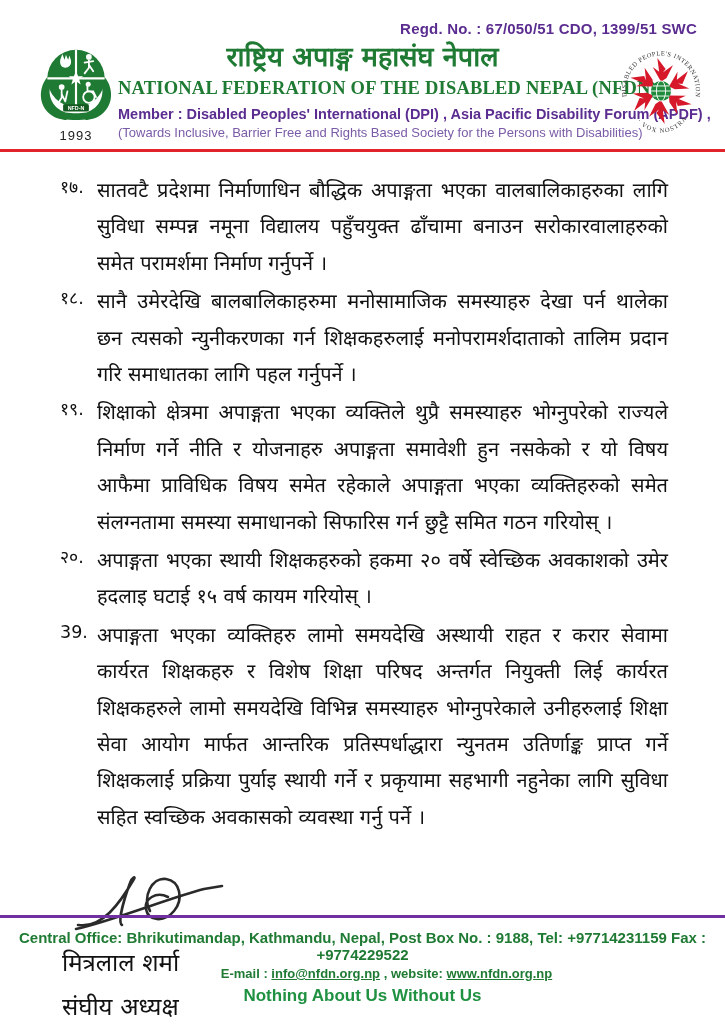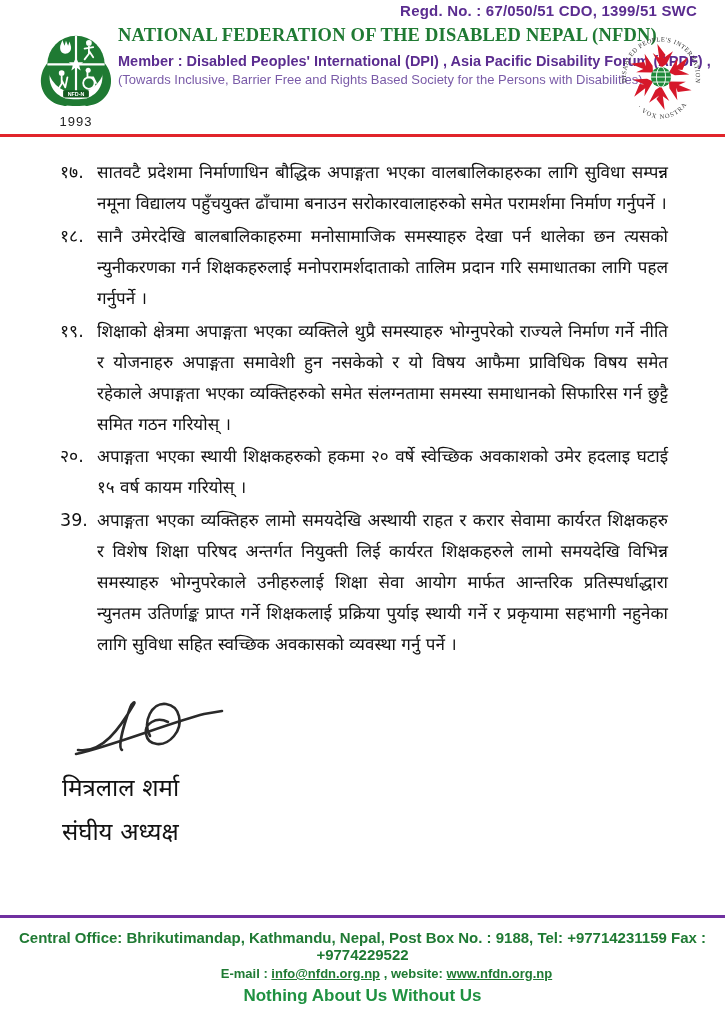--- a/index.html
+++ b/index.html
@@ -5,21 +5,21 @@
   * { margin:0; padding:0; box-sizing:border-box; }
   html,body { background:#e8e8e8; }
   .page {
     position:relative; width:725px; height:1024px; margin:0 auto;
     background:#ffffff; overflow:hidden;
     font-family:"DejaVu Sans","Liberation Sans",sans-serif;
     color:#1a1a1a;
   }
   
   .regd {
-    text-align:right; padding:2px 28px 0 0;
+    text-align:right; padding:20px 28px 0 0;
     font-family:"Liberation Sans",sans-serif;
     font-weight:bold; font-size:15px; color:#5b2d90; letter-spacing:.2px;
   }
   .header-row { position:relative; min-height:100px; margin-top:2px; }
   .logo-left { position:absolute; left:33px; top:2px; width:86px; text-align:center; }
   .logo-left .year { font-family:"Liberation Sans",sans-serif; font-size:13px; color:#222; margin-top:1px; letter-spacing:1px; }
   .logo-right { position:absolute; right:18px; top:6px; width:92px; }
   .header-center { margin:0 118px; text-align:center; }
   .title-np {
     font-size:27px; font-weight:bold; color:#1f7a33; line-height:1.15; padding-top:2px;
@@ -37,21 +37,21 @@
     color:#7a5ba8; margin-top:3px; white-space:nowrap;
   }
   .red-rule { height:3px; background:#e1242a; margin-top:9px; }
   
   .body-list { padding:20px 57px 0 60px; }
   .item { display:flex; margin-bottom:2px; }
   .item-num {
     flex:none; width:37px; font-size:17.5px; line-height:1.82; color:#111;
   }
   .item-text {
-    flex:1; font-size:17px; line-height:1.82; text-align:justify; color:#111;
+    flex:1; font-size:20px; line-height:1.82; text-align:justify; color:#111;
   }
   
   .sign-block { padding:26px 0 0 62px; }
   .sign-svg { display:block; margin-left:10px; }
   .sign-name, .sign-title { font-size:24px; line-height:1.85; color:#111; }
   
   .footer { position:absolute; left:0; right:0; top:915px; text-align:center; }
   .purple-rule { height:3px; background:#7030a0; }
   .f-address {
     margin-top:11px; font-family:"Liberation Sans",sans-serif;
@@ -101,20 +101,21 @@
 
         <path d="M60,42 l3,7 7,0 -5.5,4.5 2,7 -6.5,-4.5 -6.5,4.5 2,-7 -5.5,-4.5 7,0 z" fill="#ffffff"></path>
 
         <rect x="42" y="88" width="36" height="10" rx="2" fill="#14591f"></rect>
         <text x="60" y="96" text-anchor="middle" font-size="7.5" fill="#ffffff" font-family="Liberation Sans, sans-serif" font-weight="bold">NFD-N</text>
       </svg>
       <div class="year">1993</div>
     </div>
 
     <div class="header-center">
+      <div class="title-np">राष्ट्रिय अपाङ्ग महासंघ नेपाल</div>
       <div class="title-en">NATIONAL FEDERATION OF THE DISABLED NEPAL (NFDN)</div>
       <div class="member-line">Member : Disabled Peoples' International (DPI) , Asia Pacific Disability Forum (APDF) ,</div>
       <div class="slogan-line">(Towards Inclusive, Barrier Free and Rights Based Society for the Persons with Disabilities)</div>
     </div>
 
     <div class="logo-right">
       <svg width="92" height="92" viewBox="0 0 100 100">
         <defs>
           <path id="arcTop" d="M 13,58 A 38,38 0 1 1 87,58" fill="none"></path>
           <path id="arcBot" d="M 20,76 A 33,33 0 0 0 80,76" fill="none"></path>

